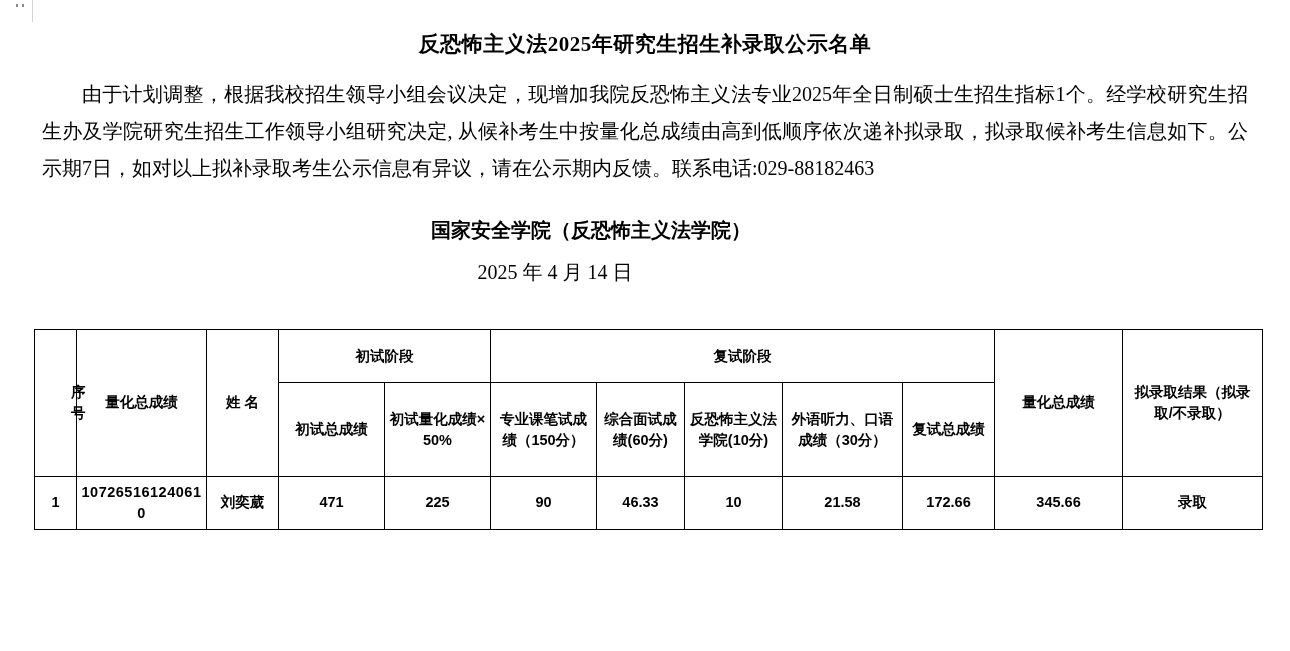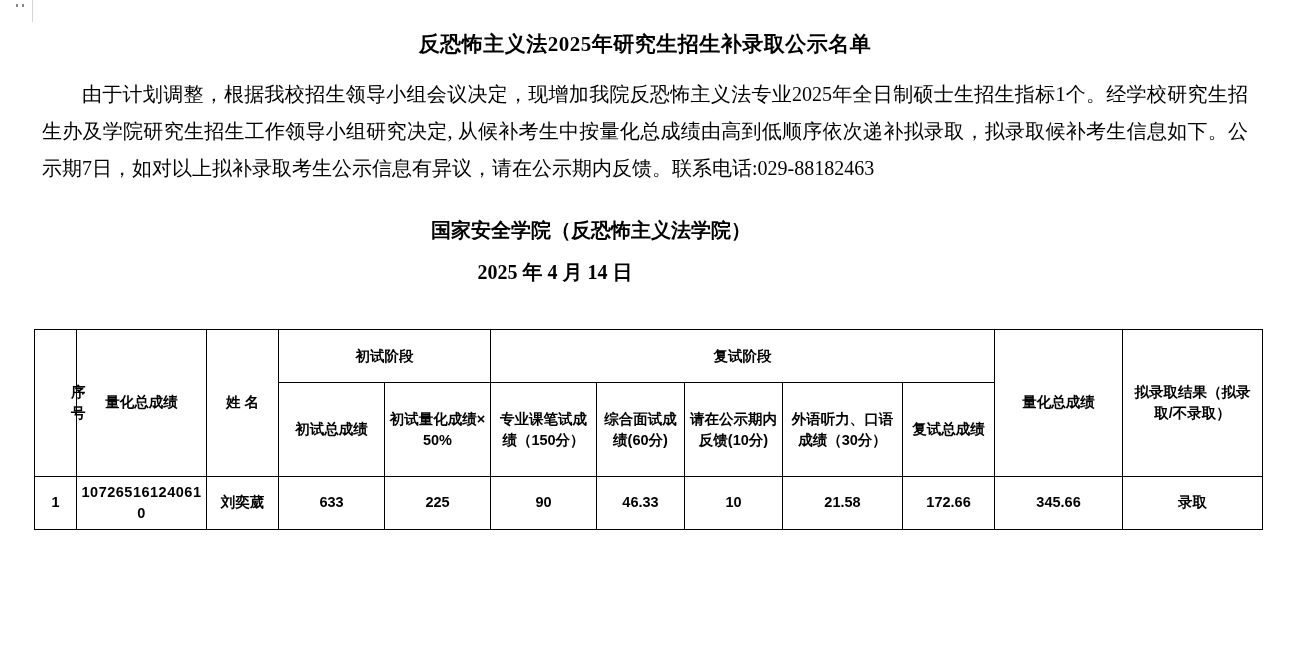--- a/index.html
+++ b/index.html
@@ -72,21 +72,21 @@
 
   .sign-block {
     margin-top: 22px;
     margin-right: 108px;
     text-align: center;
     font-size: 20px;
     line-height: 2.1;
     font-weight: bold;
   }
   .sign-date {
-    font-weight: bold;
+    font-weight: normal;
     margin-right: 72px;
   }
 
   table.result-table {
     border-collapse: collapse;
     margin: 36px auto 0 auto;
     width: 1228px;
     table-layout: fixed;
     font-family: "Liberation Sans", "DejaVu Sans", sans-serif;
   }
@@ -174,31 +174,31 @@
           <th colspan="2" class="group">初试阶段</th>
           <th colspan="5" class="group">复试阶段</th>
           <th rowspan="2">量化总成绩</th>
           <th rowspan="2">拟录取结果（拟录取/不录取）</th>
         </tr>
         <tr>
           <th>初试总成绩</th>
           <th>初试量化成绩×50%</th>
           <th>专业课笔试成绩（150分）</th>
           <th>综合面试成绩(60分)</th>
-          <th>请在公示期内反馈(10分)</th>
+          <th>反恐怖主义法学院(10分)</th>
           <th>外语听力、口语成绩（30分）</th>
           <th>复试总成绩</th>
         </tr>
       </thead>
       <tbody>
         <tr>
           <td class="data-cell">1</td>
           <td class="data-cell id-cell">107265161240610</td>
           <td class="data-cell">刘奕葳</td>
-          <td class="data-cell">633</td>
+          <td class="data-cell">471</td>
           <td class="data-cell">225</td>
           <td class="data-cell">90</td>
           <td class="data-cell">46.33</td>
           <td class="data-cell">10</td>
           <td class="data-cell">21.58</td>
           <td class="data-cell">172.66</td>
           <td class="data-cell">345.66</td>
           <td class="data-cell">录取</td>
         </tr>
       </tbody>

